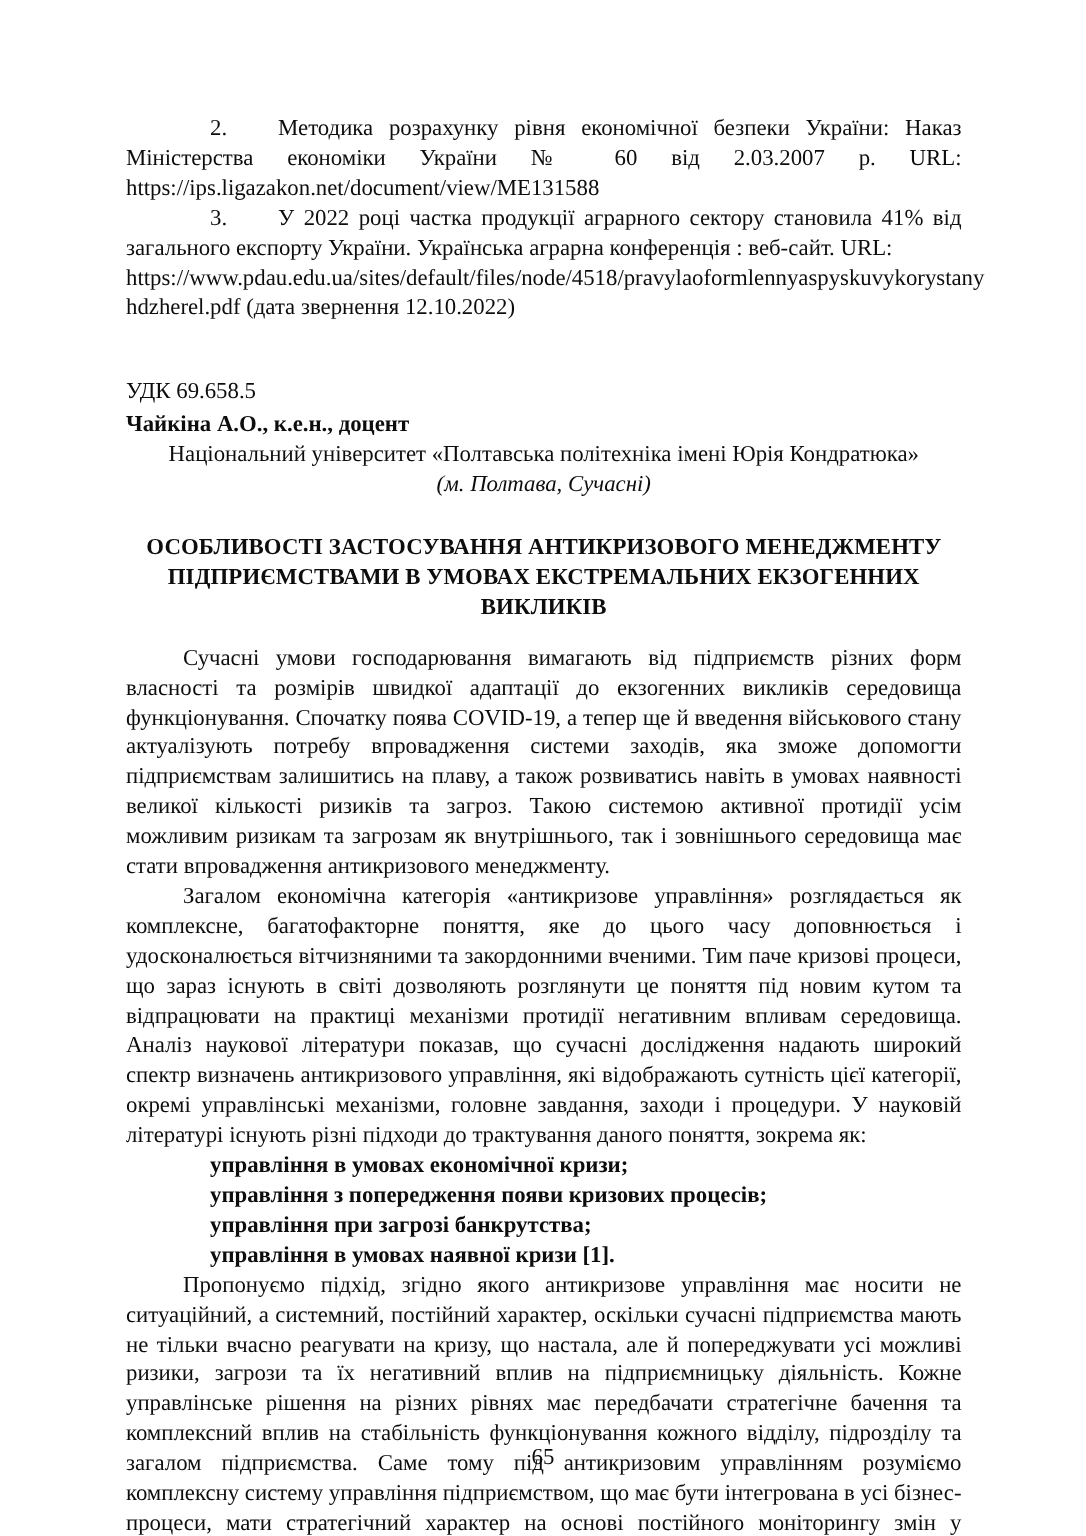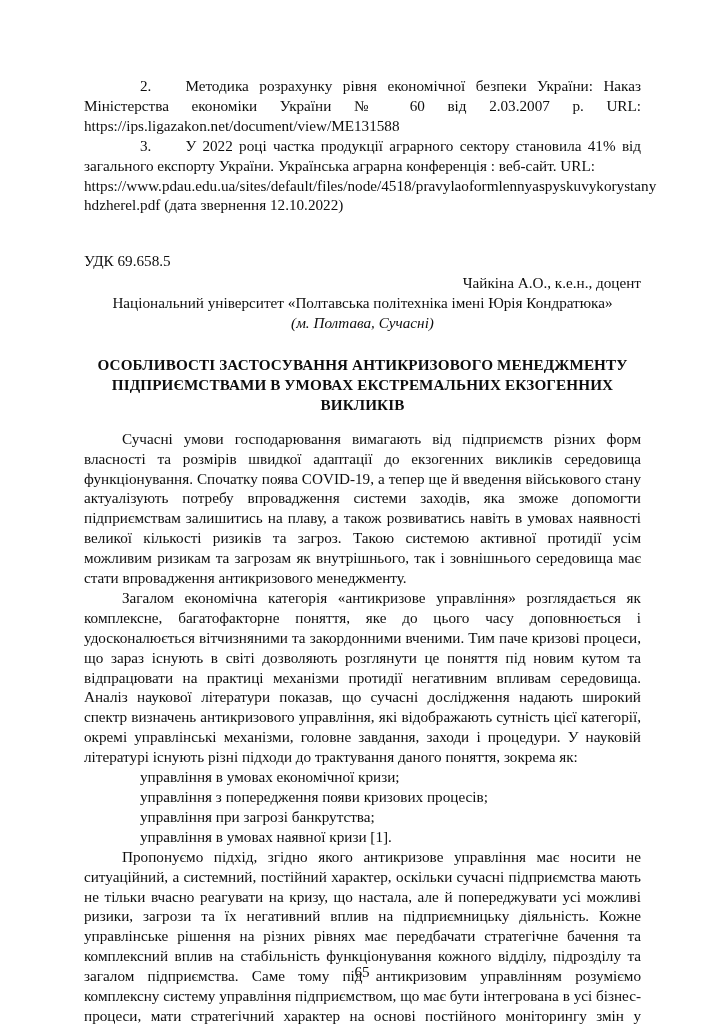--- a/index.html
+++ b/index.html
@@ -58,22 +58,22 @@
     line-height: 19.9px;
     text-align: left;
   }
 
   
   .author {
     margin: 0;
     padding-top: 2px;
     font-size: 15.2px;
     line-height: 19.9px;
-    text-align: right;
-    font-weight: normal;
+    text-align: left;
+    font-weight: bold;
   }
   .affil {
     margin: 0;
     font-size: 15.2px;
     line-height: 19.9px;
     text-align: center;
   }
   .city {
     margin: 0;
     font-size: 15.2px;
@@ -98,20 +98,21 @@
   
   .body-p { margin: 0; }
 
   
   .list-line {
     margin: 0;
     font-size: 15.2px;
     line-height: 19.9px;
     text-align: left;
     text-indent: 56px;
+    font-weight: bold;
   }
 
   
   .page-number {
     position: absolute;
     left: 0;
     right: 0;
     top: 962px;
     text-align: center;
     font-size: 15.2px;

